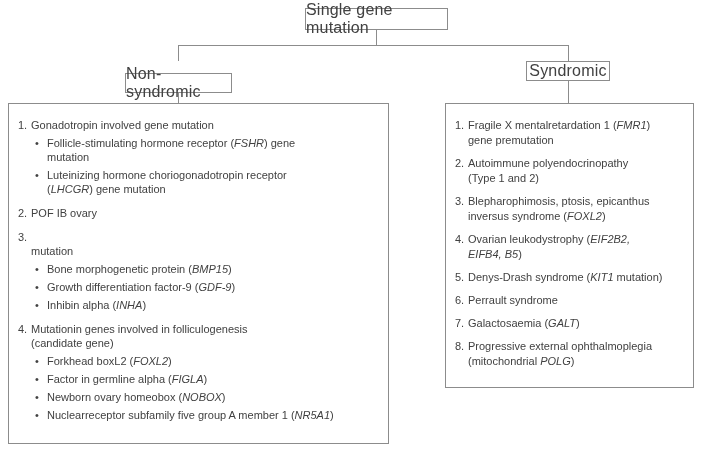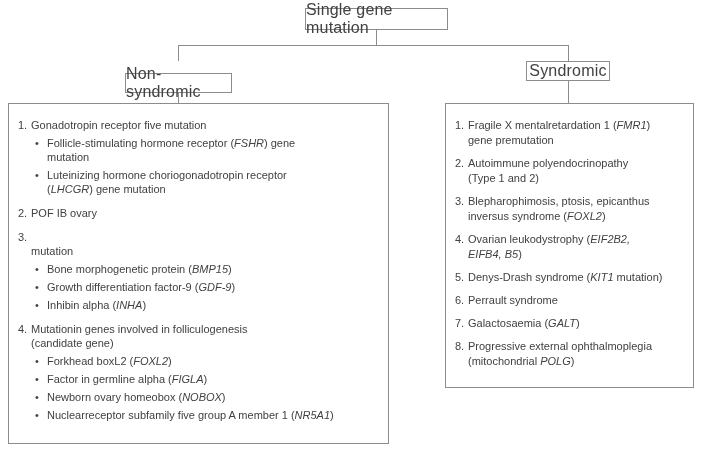--- a/index.html
+++ b/index.html
@@ -51,21 +51,21 @@
     <span>Non-syndromic</span>
   </div>
   <div class="node" style="left:526px;top:61px;width:84px;height:20px;">
     <span>Syndromic</span>
   </div>
 
   <div class="listbox left-list" style="left:8px;top:103px;width:381px;height:341px;">
     <div class="inner">
         <div class="item">
           <span class="num">1.</span>
-          <span class="txt"><span>Gonadotropin receptor five mutation</span></span>
+          <span class="txt"><span>Gonadotropin involved gene mutation</span></span>
         </div>
         <div class="bullet">
           <span class="dot">•</span>
           <span class="txt"><span>Follicle-stimulating hormone receptor (</span><i>FSHR</i><span>) gene</span><br><span>mutation</span></span>
         </div>
         <div class="bullet">
           <span class="dot">•</span>
           <span class="txt"><span>Luteinizing hormone choriogonadotropin receptor</span><br><span>(</span><i>LHCGR</i><span>) gene mutation</span></span>
         </div>
         <div class="item">

